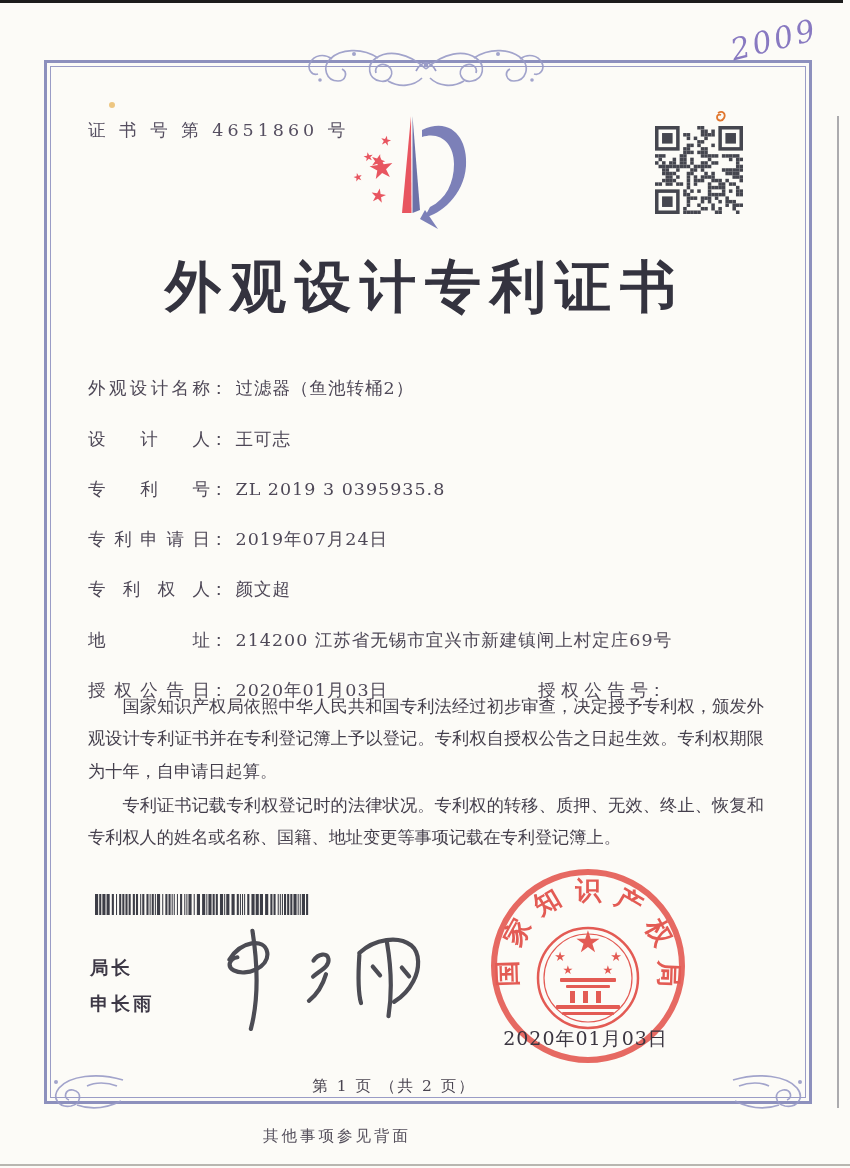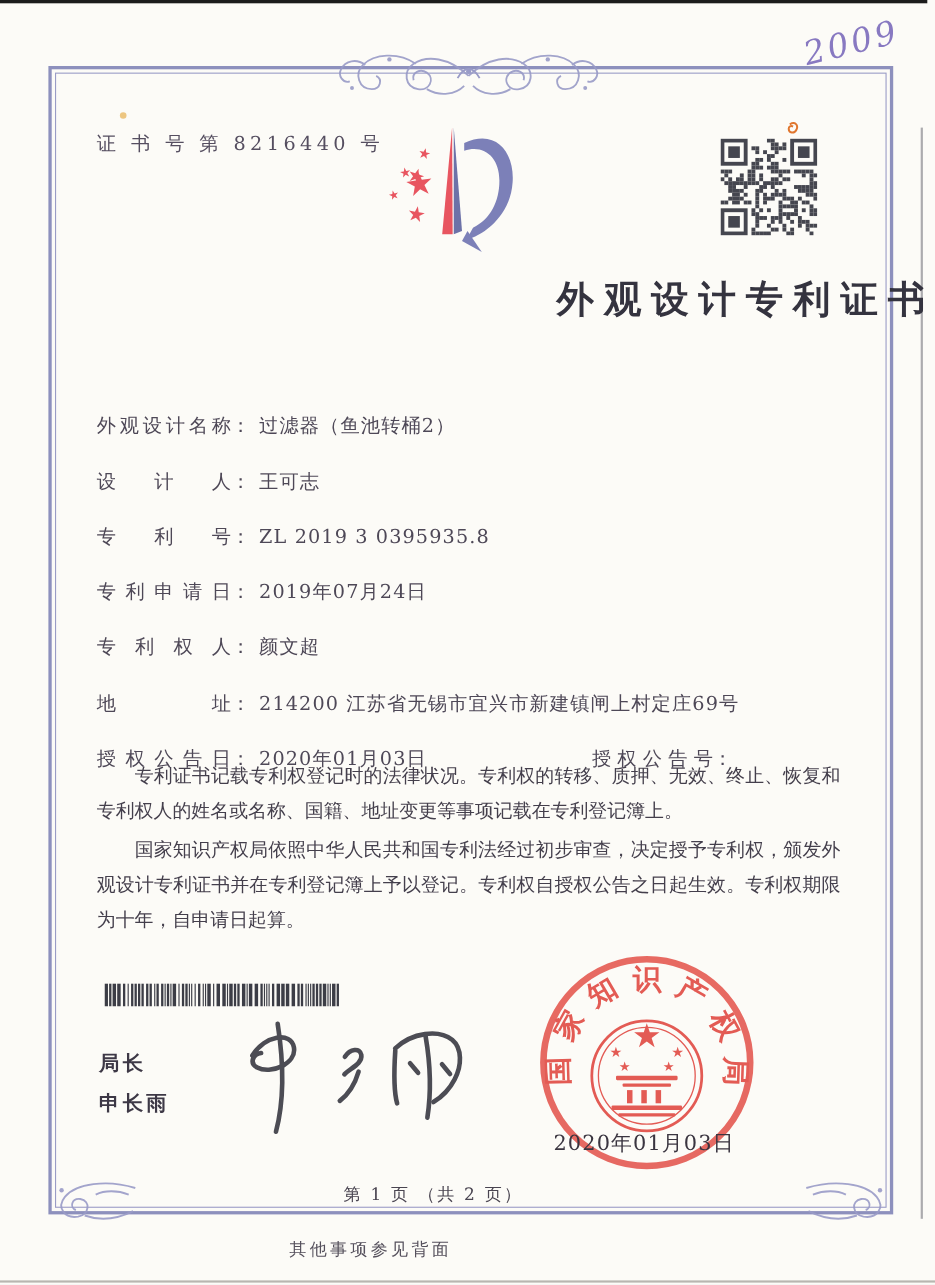--- a/index.html
+++ b/index.html
@@ -33,22 +33,22 @@
   .cert-no{
     position:absolute;left:88px;top:118px;
     font-size:17.5px;letter-spacing:4px;color:#554e60;
   }
   .logo{position:absolute;left:340px;top:106px;width:180px;height:132px;}
   .logo .star{position:absolute;color:#e85560;line-height:1;font-family:"DejaVu Sans",sans-serif;}
   .qr{position:absolute;left:655px;top:126px;width:88px;height:88px;}
   .speck{position:absolute;border-radius:50%;}
 
   .doc-title{
-    position:absolute;left:0;top:250px;width:850px;text-align:right;
-    font-size:34px;font-weight:bold;letter-spacing:9px;color:#34333f;
+    position:absolute;left:0;top:250px;width:850px;text-align:center;
+    font-size:56px;font-weight:bold;letter-spacing:9px;color:#34333f;
   }
 
   .fields{position:absolute;left:88px;top:350px;width:680px;font-size:17.5px;color:#4e4857;}
   .field-row{height:50.3px;display:flex;align-items:flex-end;line-height:24px;}
   .flabel{display:inline-block;width:122px;text-align:justify;text-align-last:justify;flex:none;}
   .colon{flex:none;margin-right:8px;}
   .fvalue{letter-spacing:1px;white-space:nowrap;}
   .grant-no{margin-left:150px;display:flex;}
   .grant-no .flabel{width:110px;}
 
@@ -117,21 +117,21 @@
     <g stroke="#999bc7" fill="none" stroke-width="1.7" opacity="0.9">
       <path d="M76,10 C50,2 22,6 12,18 C4,28 12,38 24,36 C34,34 36,22 26,20 C18,19 16,28 22,30"></path>
       <path d="M30,35 C44,40 60,38 74,31"></path>
       <path d="M70,16 C60,12 48,12 40,16"></path>
       <circle cx="9" cy="12" r="2" fill="#999bc7" stroke="none"></circle>
     </g>
   </svg>
 
   <div class="handwritten-note">2009</div>
 
-  <div class="cert-no">证 书 号 第 8216440 号</div>
+  <div class="cert-no">证 书 号 第 4651860 号</div>
 
   <div class="logo">
     <svg width="180" height="132" viewBox="0 0 180 132">
 
       <path d="M82,24 C112,10 128,34 126,60 C124,90 100,108 84,112 L90,101 C106,93 114,77 114,58 C114,37 100,25 82,31 Z" fill="#7c80b8"></path>
       <path d="M85,104 L98,123 L80,113 Z" fill="#7c80b8"></path>
 
       <polygon points="71,10 62,107 71.5,107" fill="#e85560"></polygon>
       <polygon points="72.5,10 72.5,107 80,104" fill="#6d72a8"></polygon>
     </svg>
@@ -402,22 +402,22 @@
         <span class="colon">：</span>
       <span class="fvalue">2020年01月03日</span>
       <span class="grant-no">
         <span class="flabel">授权公告号</span>
           <span class="colon">：</span>
       </span>
     </div>
   </div>
 
   <div class="body-text">
+    <p>国家知识产权局依照中华人民共和国专利法经过初步审查，决定授予专利权，颁发外观设计专利证书并在专利登记簿上予以登记。专利权自授权公告之日起生效。专利权期限为十年，自申请日起算。</p>
     <p>专利证书记载专利权登记时的法律状况。专利权的转移、质押、无效、终止、恢复和专利权人的姓名或名称、国籍、地址变更等事项记载在专利登记簿上。</p>
-    <p>国家知识产权局依照中华人民共和国专利法经过初步审查，决定授予专利权，颁发外观设计专利证书并在专利登记簿上予以登记。专利权自授权公告之日起生效。专利权期限为十年，自申请日起算。</p>
   </div>
 
   <svg class="barcode" id="barcode-svg" viewBox="0 0 214 21" preserveAspectRatio="none">
       <rect x="0" y="0" width="3.1500000000000004" height="21" fill="#3c3d46"></rect>
       <rect x="4.2" y="0" width="2.1" height="21" fill="#3c3d46"></rect>
       <rect x="7.3500000000000005" y="0" width="3.1500000000000004" height="21" fill="#3c3d46"></rect>
       <rect x="11.55" y="0" width="3.1500000000000004" height="21" fill="#3c3d46"></rect>
       <rect x="16.8" y="0" width="2.1" height="21" fill="#3c3d46"></rect>
       <rect x="21" y="0" width="1.05" height="21" fill="#3c3d46"></rect>
       <rect x="24.15" y="0" width="2.1" height="21" fill="#3c3d46"></rect>

